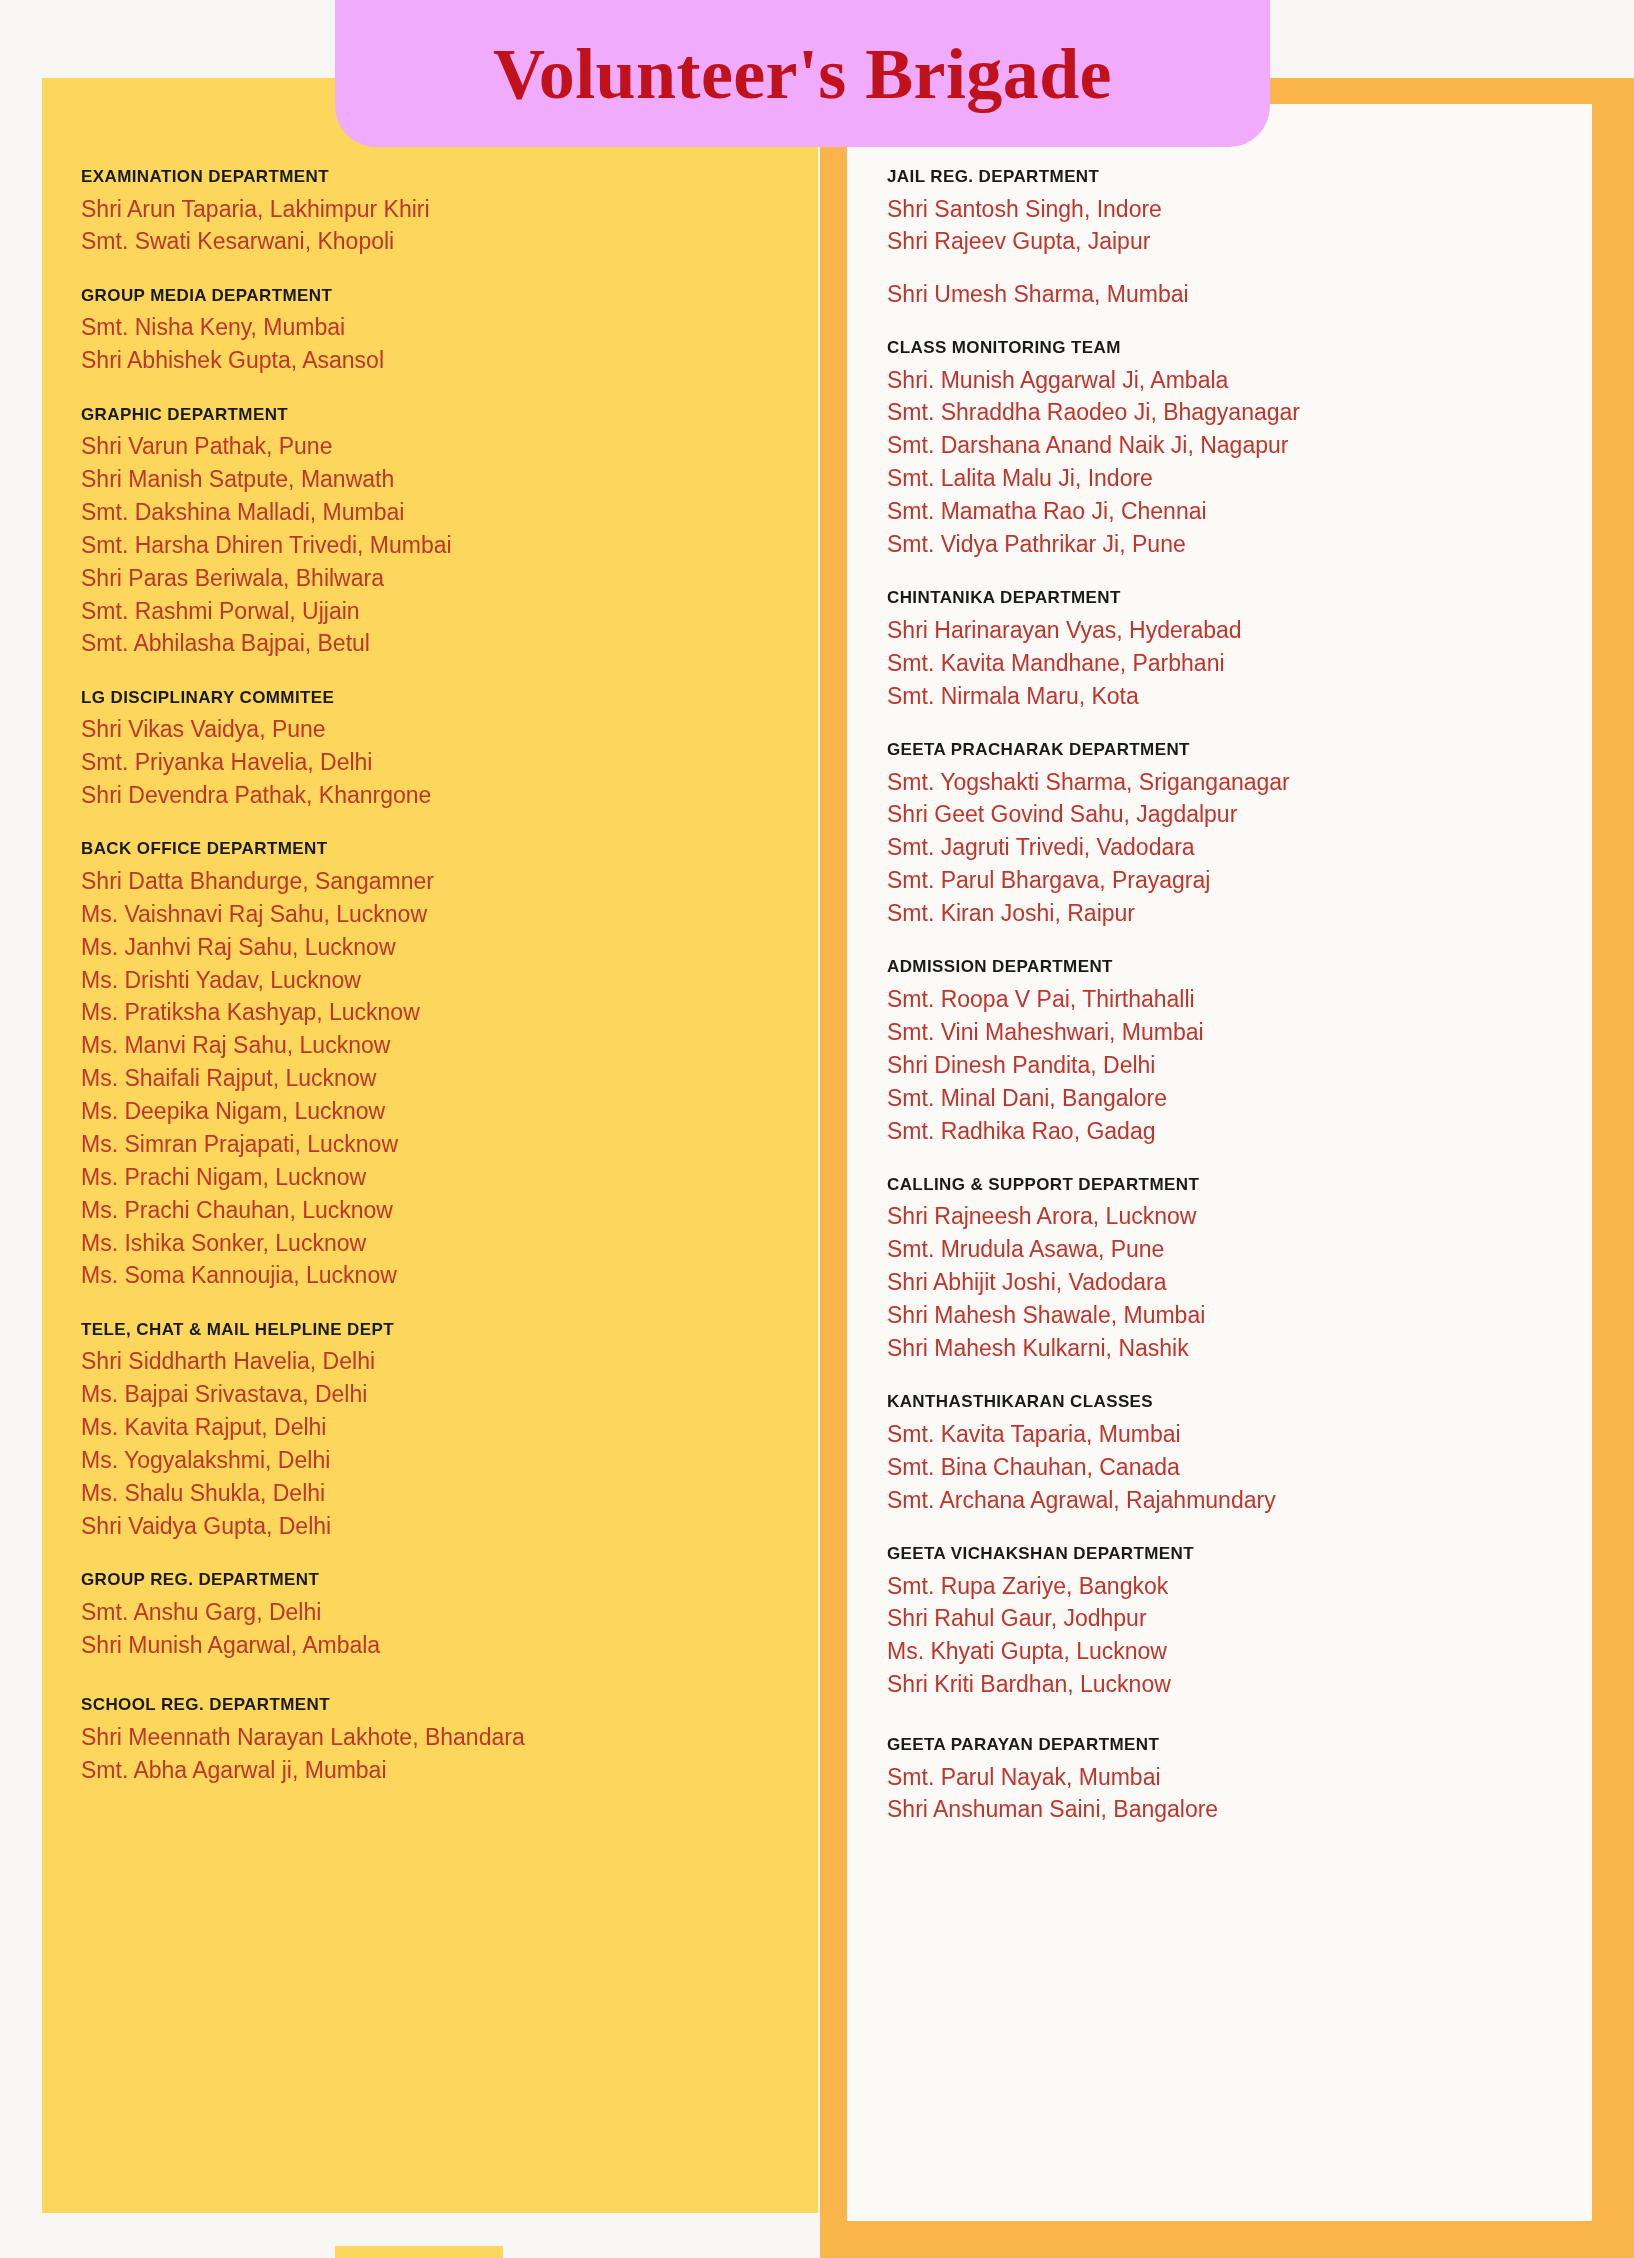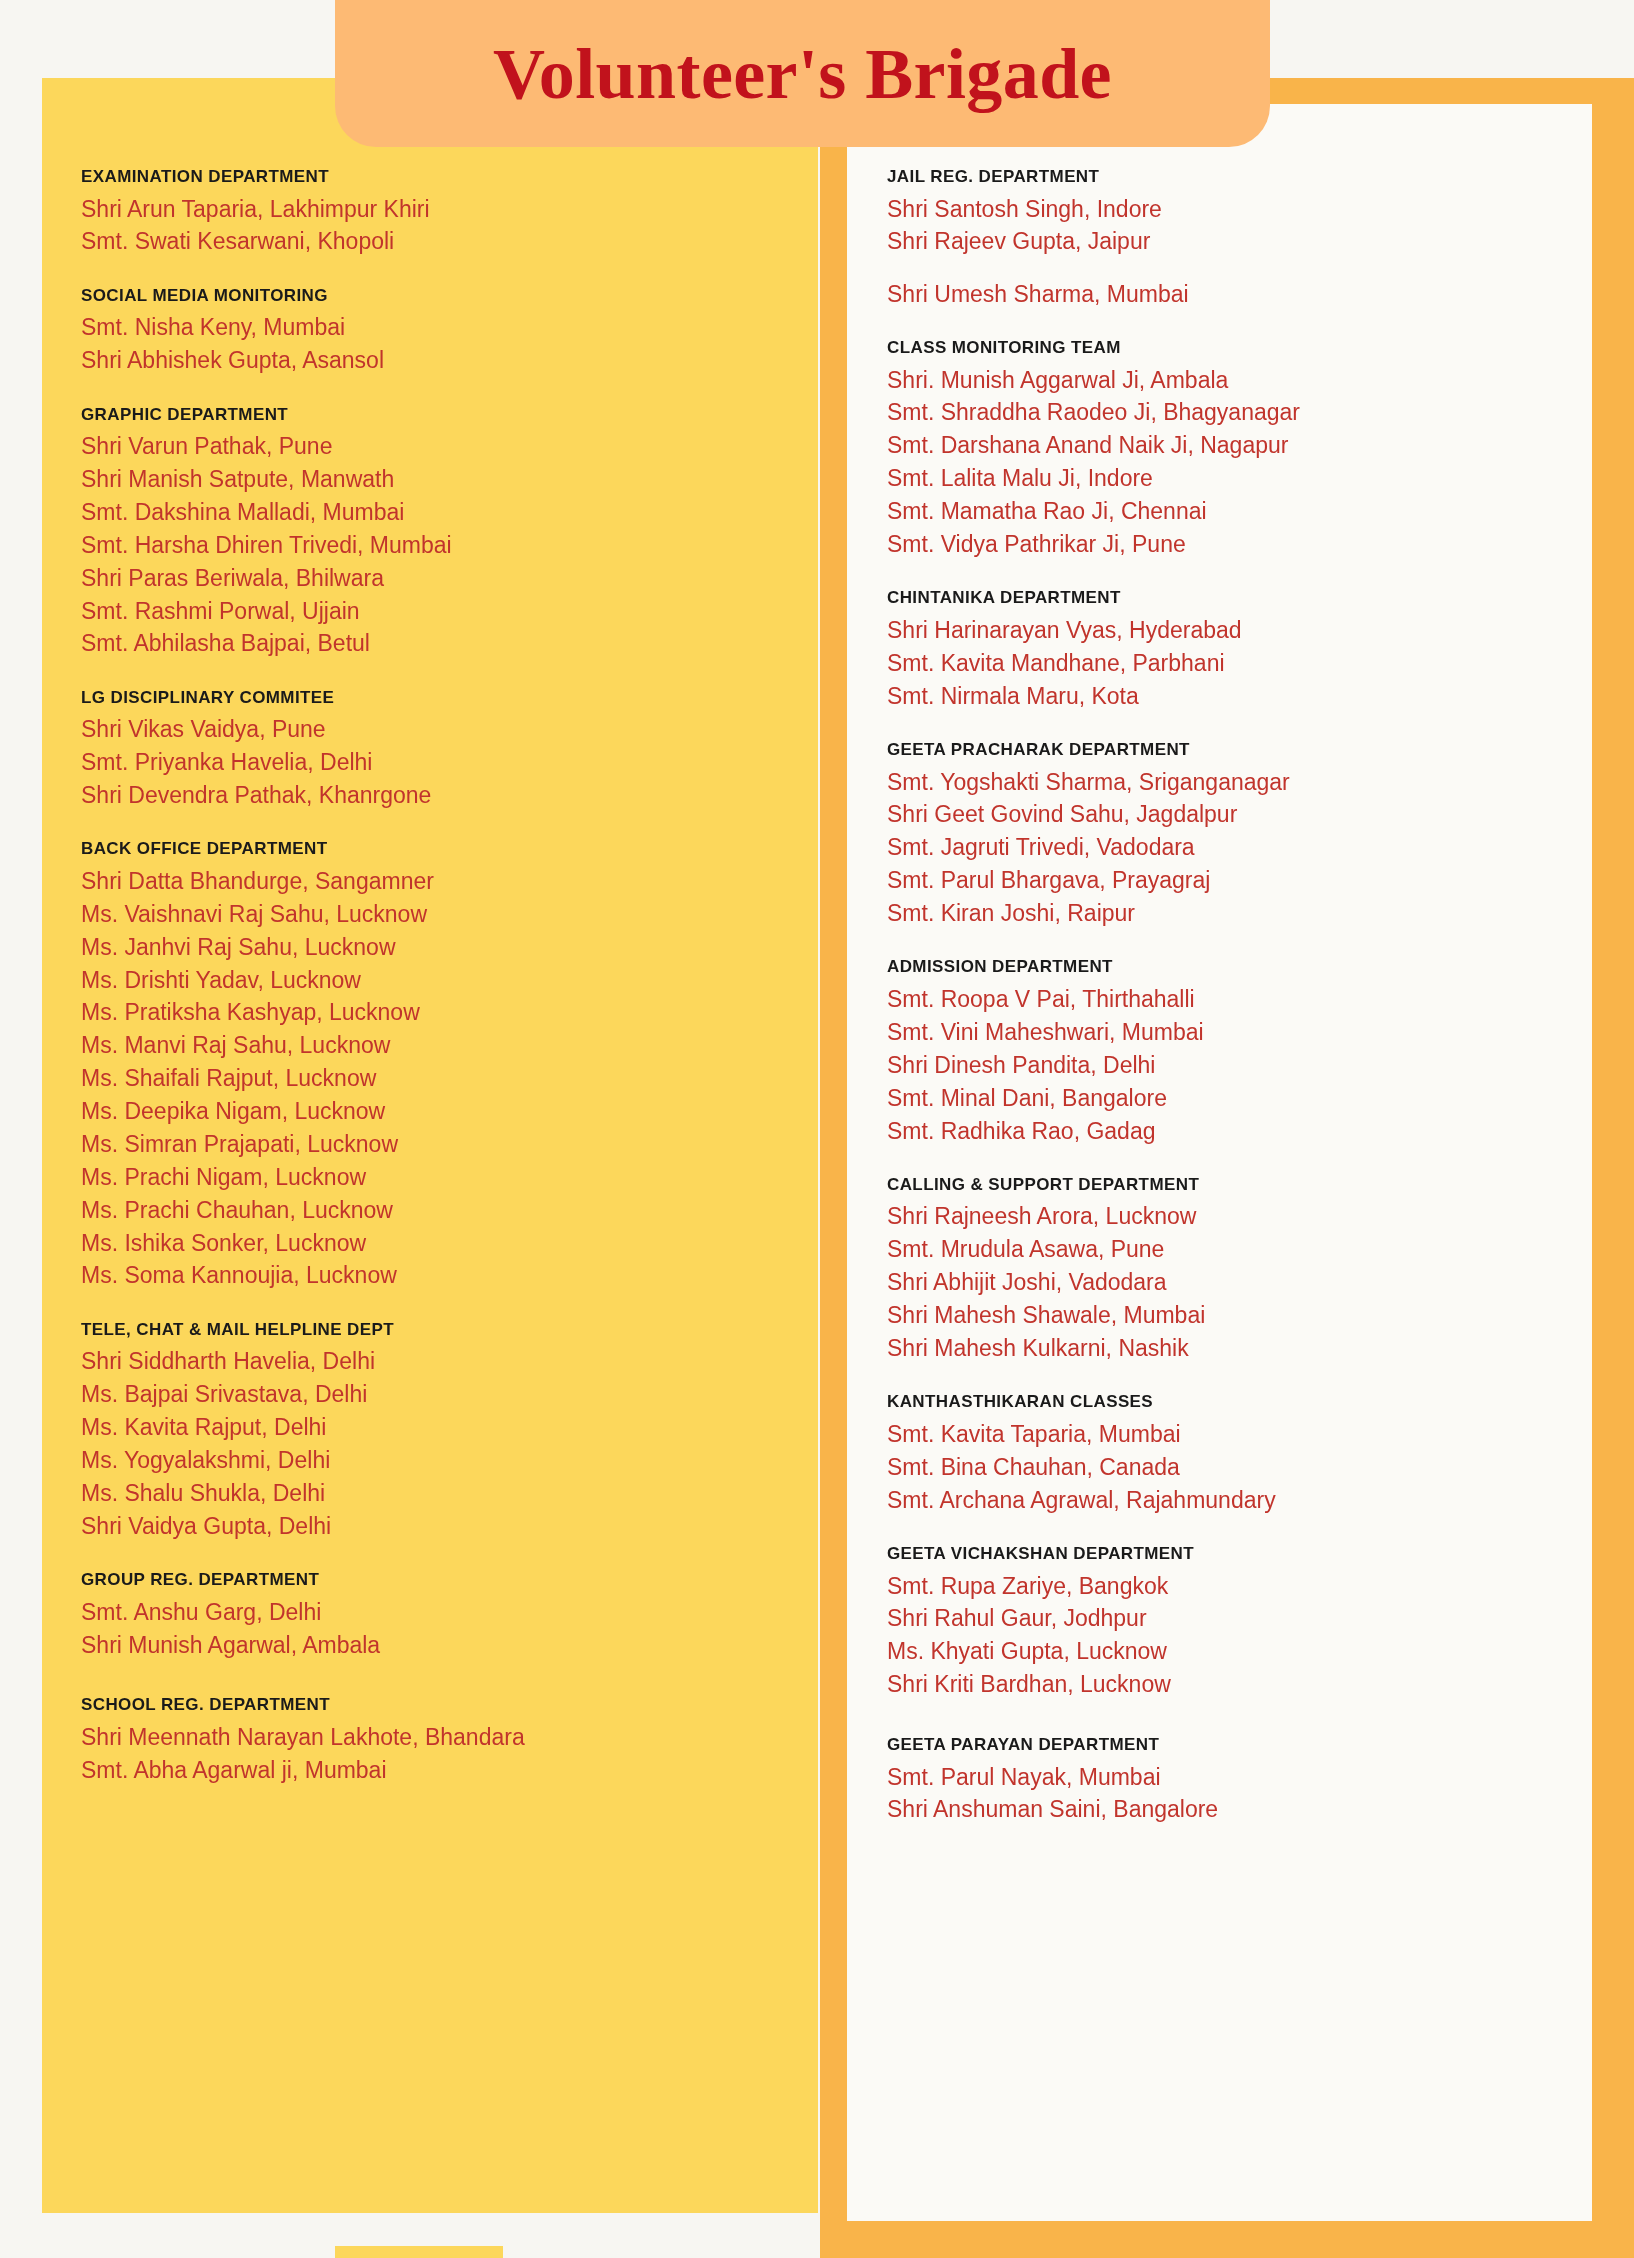--- a/index.html
+++ b/index.html
@@ -43,21 +43,21 @@
     background: #fcd75b;
   }
 
   
   .title-banner {
     position: absolute;
     left: 335px;
     top: 0px;
     width: 935px;
     height: 147px;
-    background: #fdba74;
+    background: #f0abfc;
     border-radius: 0 0 41px 41px;
     display: flex;
     align-items: center;
     justify-content: center;
     z-index: 5;
   }
   .title-text {
     font-family: "Liberation Serif", serif;
     font-weight: bold;
     font-size: 72px;
@@ -128,21 +128,21 @@
 </div>
 
 <div class="columns">
   <div class="col col-left">
       <div class="dept">
         <div class="dept-title">EXAMINATION DEPARTMENT</div>
         <div class="member">Shri Arun Taparia, Lakhimpur Khiri</div>
         <div class="member">Smt. Swati Kesarwani, Khopoli</div>
       </div>
       <div class="dept">
-        <div class="dept-title">SOCIAL MEDIA MONITORING</div>
+        <div class="dept-title">GROUP MEDIA DEPARTMENT</div>
         <div class="member">Smt. Nisha Keny, Mumbai</div>
         <div class="member">Shri Abhishek Gupta, Asansol</div>
       </div>
       <div class="dept">
         <div class="dept-title">GRAPHIC DEPARTMENT</div>
         <div class="member">Shri Varun Pathak, Pune</div>
         <div class="member">Shri Manish Satpute, Manwath</div>
         <div class="member">Smt. Dakshina Malladi, Mumbai</div>
         <div class="member">Smt. Harsha Dhiren Trivedi, Mumbai</div>
         <div class="member">Shri Paras Beriwala, Bhilwara</div>

